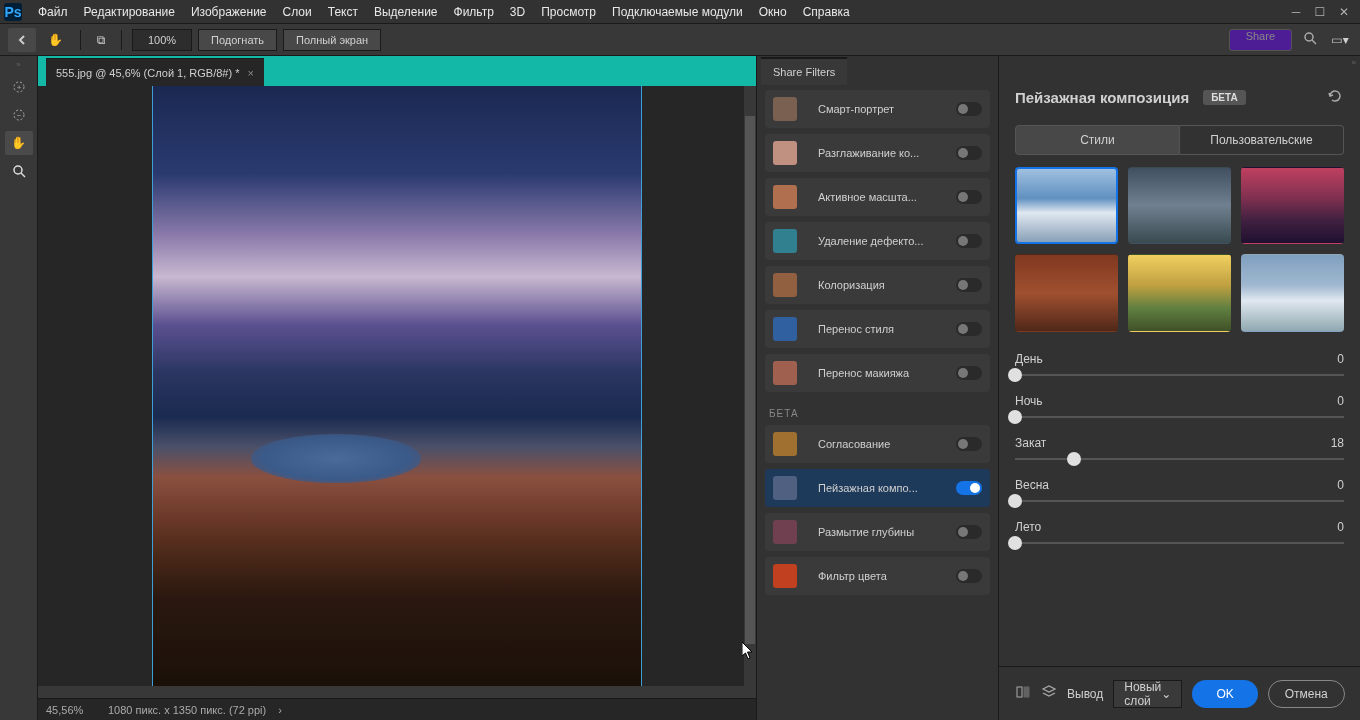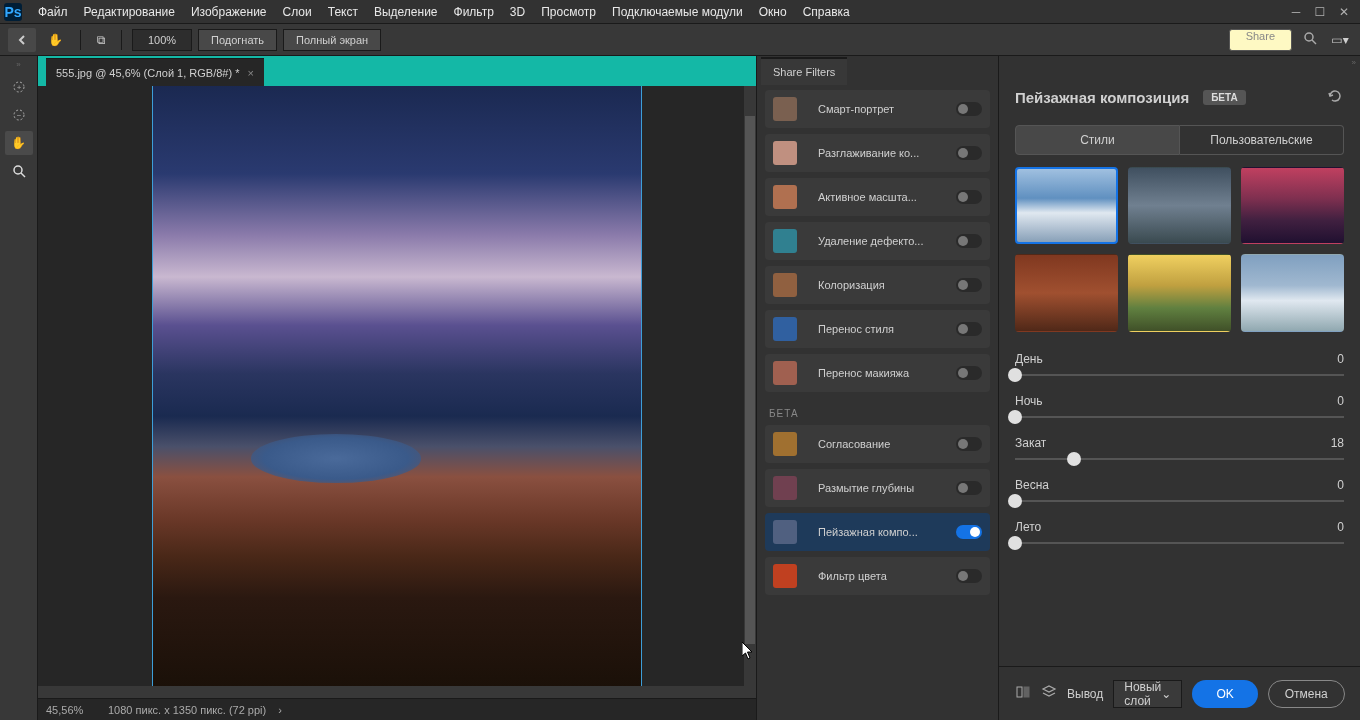--- a/index.html
+++ b/index.html
@@ -8,21 +8,21 @@
 .menubar .ps-logo { width: 18px; height: 18px; background: #001e36; border-radius: 3px; color: #31a8ff; font-weight: bold; font-size: 14px; display: flex; align-items: center; justify-content: center; margin-right: 8px; }
 .menubar .menu-item { padding: 0 8px; cursor: pointer; color: #e8e8e8; font-size: 12px; }
 .menubar .spacer { flex: 1; }
 .menubar .win-btn { width: 24px; height: 20px; display: flex; align-items: center; justify-content: center; color: #b0b0b0; cursor: pointer; }
 .toolbar { height: 32px; background: #383838; display: flex; align-items: center; padding: 0 8px; border-bottom: 1px solid #1a1a1a; gap: 6px; }
 .toolbar .back-btn { width: 28px; height: 24px; background: #484848; border-radius: 2px; display: flex; align-items: center; justify-content: center; }
 .toolbar .hand-icon { width: 28px; text-align: center; }
 .toolbar .sep { width: 1px; height: 20px; background: #1a1a1a; margin: 0 4px; }
 .toolbar .zoom-box { width: 60px; height: 22px; background: #2d2d2d; border: 1px solid #1a1a1a; display: flex; align-items: center; justify-content: center; font-size: 11px; }
 .toolbar .tb-btn { height: 22px; padding: 0 12px; background: #484848; border: 1px solid #1a1a1a; display: flex; align-items: center; font-size: 11px; cursor: pointer; }
-.toolbar .share-btn { height: 22px; padding: 0 16px; background: #fef9c3; border: 1px solid #555; border-radius: 3px; font-size: 11px; color: #888; }
+.toolbar .share-btn { height: 22px; padding: 0 16px; background: #4c1d95; border: 1px solid #555; border-radius: 3px; font-size: 11px; color: #888; }
 .toolbar .search-icon, .toolbar .panel-icon { width: 24px; text-align: center; }
 .main-area { display: flex; height: 664px; }
 .left-tools { width: 38px; background: #383838; border-right: 1px solid #1a1a1a; display: flex; flex-direction: column; align-items: center; padding-top: 4px; gap: 4px; }
 .left-tools .tool { width: 28px; height: 24px; display: flex; align-items: center; justify-content: center; cursor: pointer; border-radius: 2px; }
 .left-tools .tool.active { background: #4a4a4a; }
 .left-tools .expand { font-size: 8px; color: #666; margin-bottom: 2px; }
 .canvas-area { flex: 1; background: #262626; display: flex; flex-direction: column; min-width: 0; }
 .tab-bar { height: 30px; background: #14b8a6; display: flex; align-items: flex-end; padding-left: 8px; }
 .doc-tab { height: 28px; background: #262626; padding: 0 10px; display: flex; align-items: center; gap: 8px; font-size: 11px; border-top: 1px solid #1a1a1a; }
 .doc-tab .close-x { color: #888; cursor: pointer; }
@@ -210,29 +210,29 @@
           <div class="thumb" style="background:#a06050"></div>
     <div class="label">Перенос макияжа</div>
     <div class="toggle "></div>
         </div>
         <div class="nf-section-label">БЕТА</div>
         <div class="nf-item">
           <div class="thumb" style="background:#a07030"></div>
     <div class="label">Согласование</div>
     <div class="toggle "></div>
         </div>
-        <div class="nf-item">
-          <div class="thumb" style="background:#704050"></div>
-    <div class="label">Размытие глубины</div>
-    <div class="toggle "></div>
-        </div>
         <div class="nf-item active">
           <div class="thumb" style="background:#506080"></div>
     <div class="label">Пейзажная компо...</div>
     <div class="toggle on"></div>
+        </div>
+        <div class="nf-item">
+          <div class="thumb" style="background:#704050"></div>
+    <div class="label">Размытие глубины</div>
+    <div class="toggle "></div>
         </div>
         <div class="nf-item">
           <div class="thumb" style="background:#c04020"></div>
     <div class="label">Фильтр цвета</div>
     <div class="toggle "></div>
         </div>
       </div>
   </div>
 
   <div class="right-panel">

